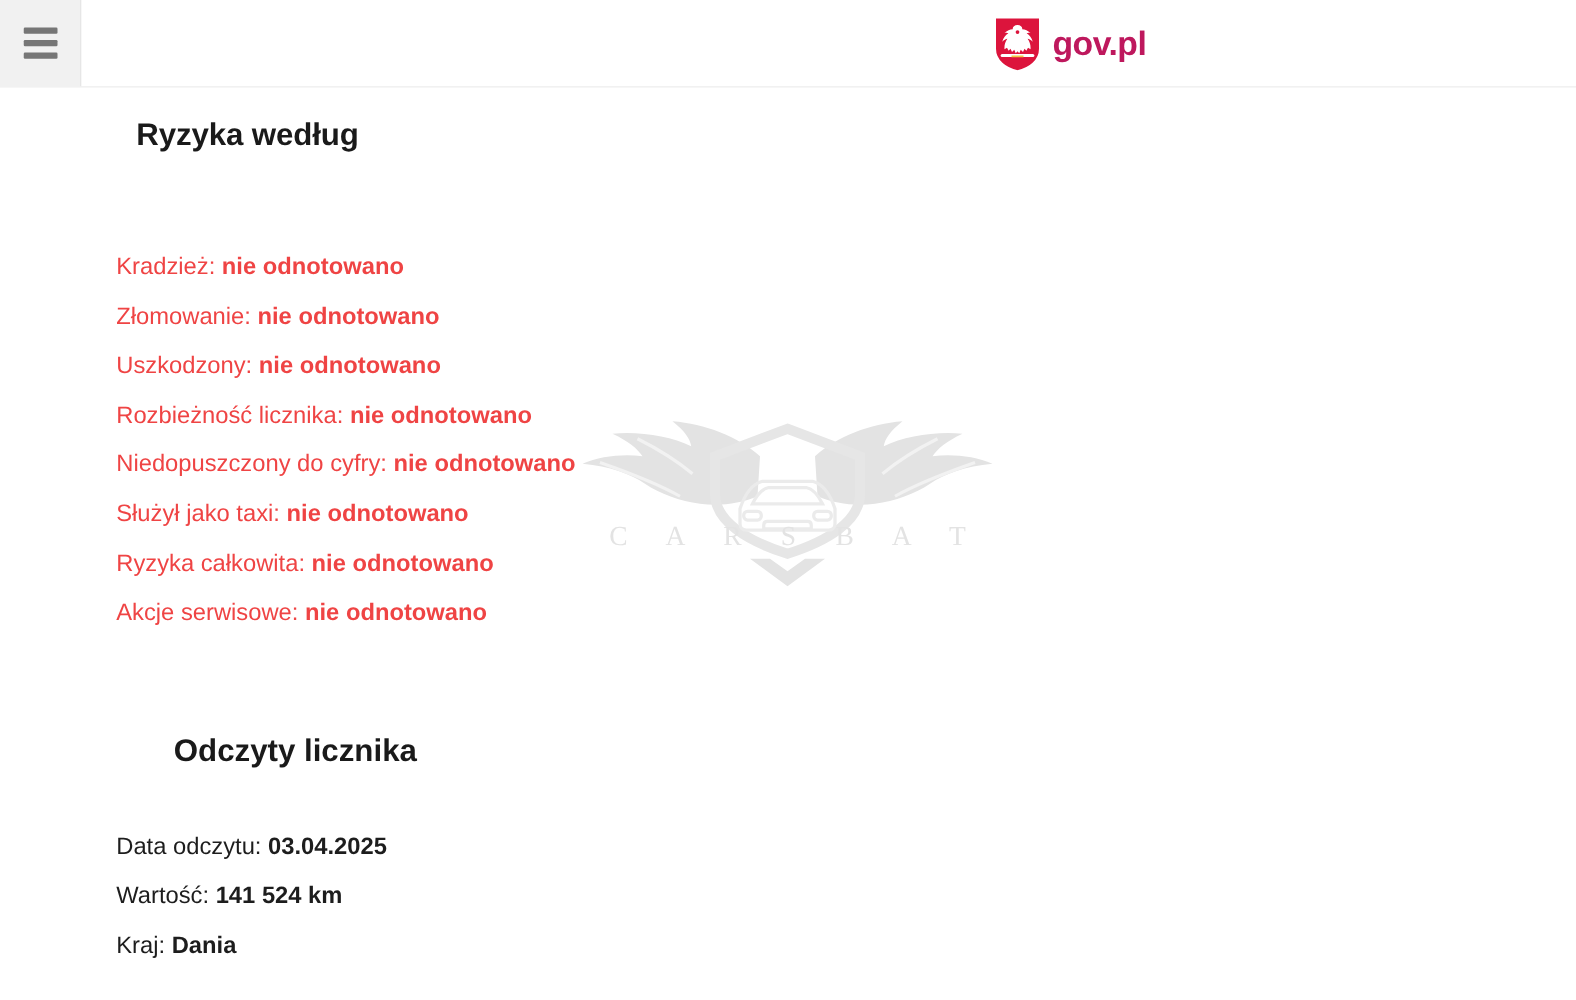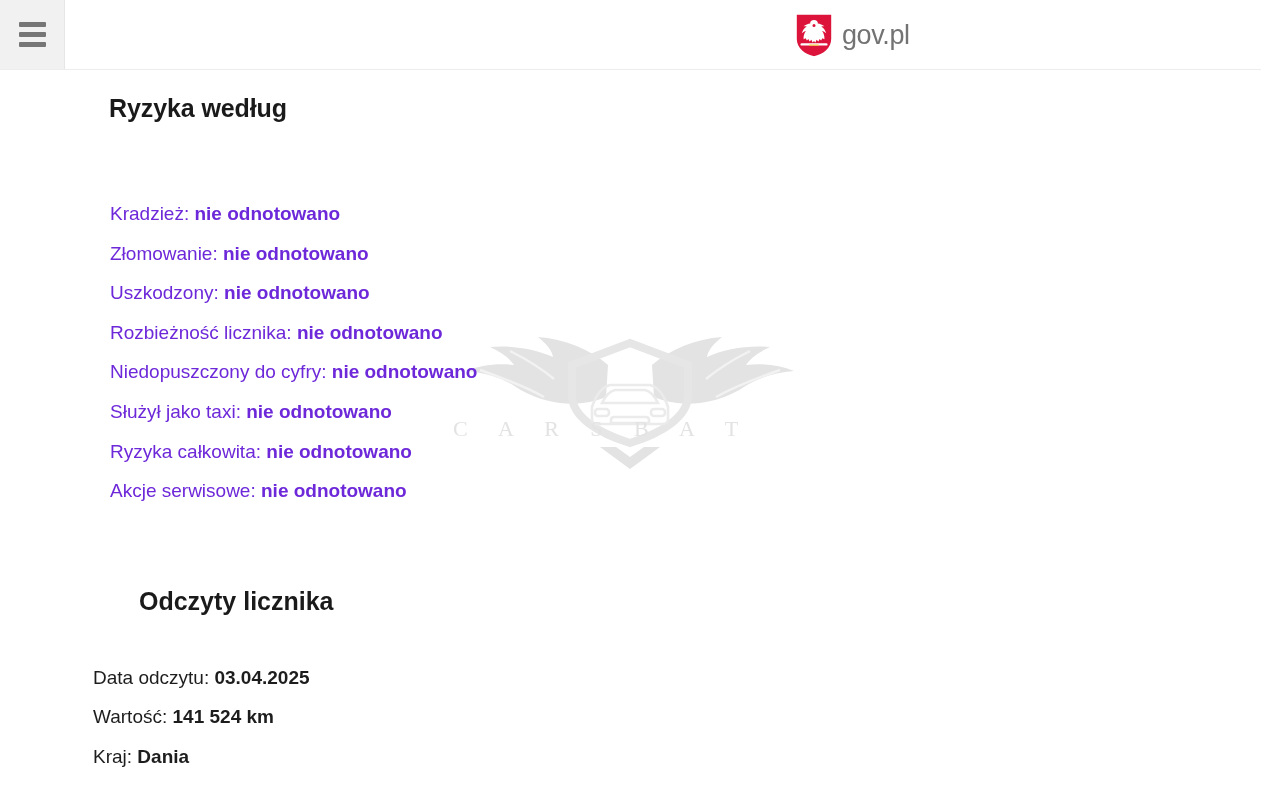--- a/index.html
+++ b/index.html
@@ -64,22 +64,22 @@
     gap: 9px;
     text-decoration: none;
   }
   .brand-emblem {
     width: 38px;
     height: 45px;
     display: block;
   }
   .brand-text {
     font-size: 27px;
-    font-weight: normal;
-    color: #737373;
+    font-weight: bold;
+    color: #be185d;
     letter-spacing: -0.4px;
     line-height: 1;
   }
 
   
   .watermark {
     position: absolute;
     left: 440px;
     top: 325px;
     width: 380px;
@@ -87,20 +87,21 @@
     z-index: 1;
     pointer-events: none;
     user-select: none;
   }
   .watermark svg { display: block; width: 100%; height: 100%; }
   .wm-word {
     position: absolute;
     left: 0;
     top: 93px;
     width: 380px;
+    text-align: center;
     font-family: "Liberation Serif", serif;
     font-size: 22px;
     letter-spacing: 13px;
     text-indent: 13px;
     color: #e3e3e3;
     line-height: 1;
   }
 
   
   .content {
@@ -137,25 +138,24 @@
     position: relative;
     top: 4px;
   }
 
   .risk-list {
     list-style: none;
     margin-top: 52px;
   }
   .risk-list li {
     font-size: 19px;
-    color: #6d28d9;
+    color: #ef4444;
     line-height: 39.6px;
     height: 39.6px;
     white-space: nowrap;
-    margin-left: 17px;
   }
   .risk-list li .risk-label { font-weight: normal; }
   .risk-list li .risk-value { font-weight: bold; }
 
   .section-heading {
     font-size: 25px;
     font-weight: bold;
     color: #1a1a1a;
     margin-top: 78px;
     line-height: 1;

